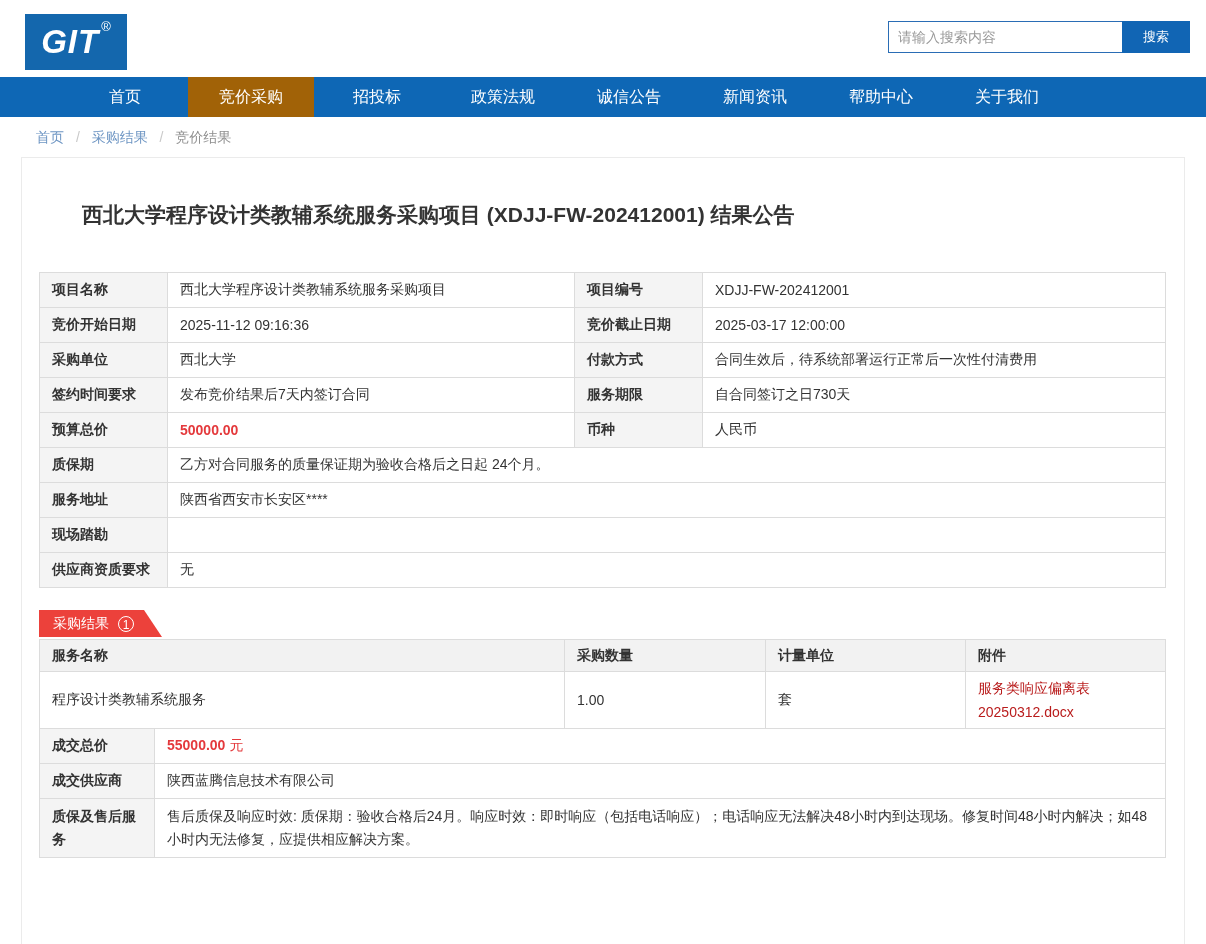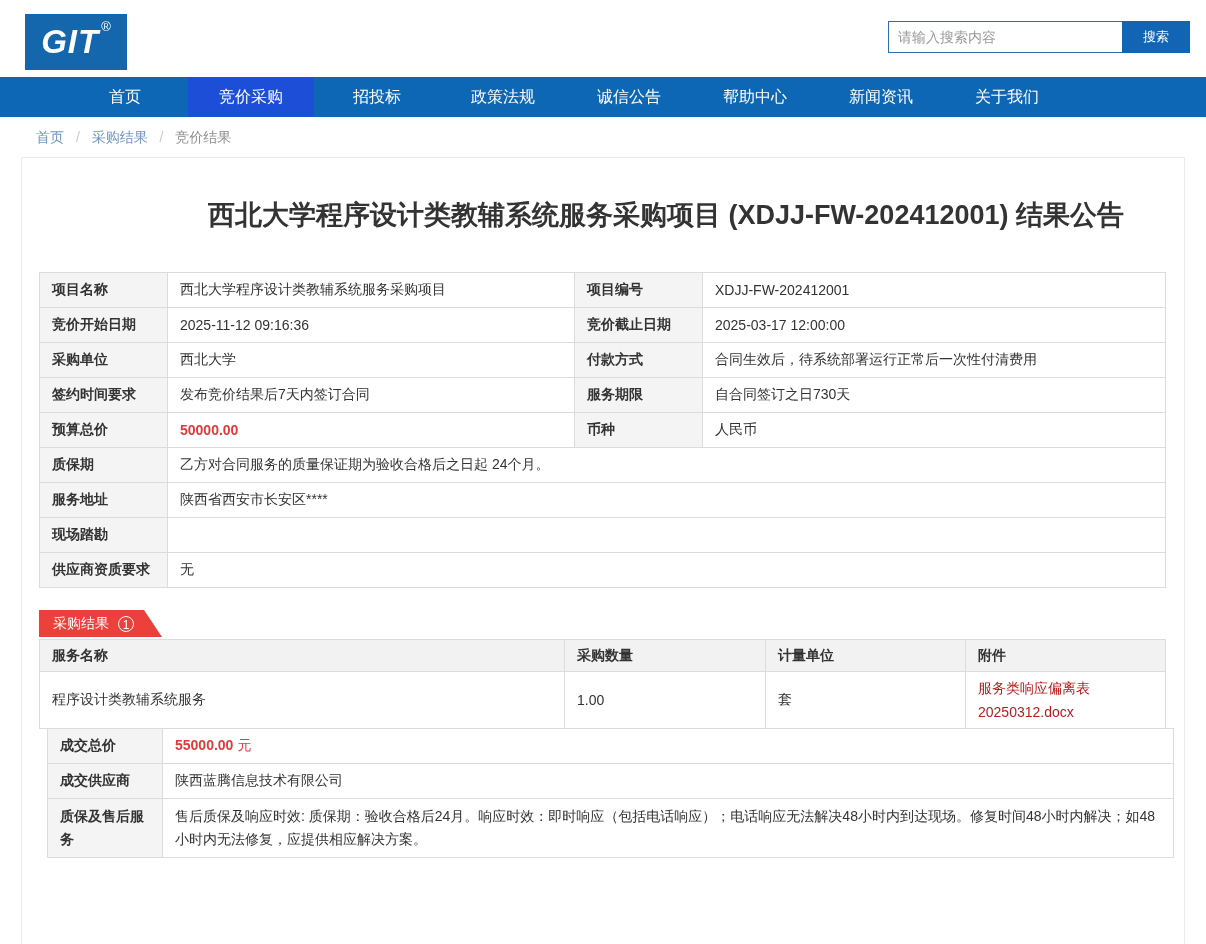--- a/index.html
+++ b/index.html
@@ -32,36 +32,36 @@
     width:68px; height:32px; background:#1165b4; color:#fff; border:none;
     font-size:13px; cursor:pointer; font-family:inherit;
   }
 
   
   .nav { height:40px; background:#0e67b5; display:flex; padding-left:62px; }
   .nav a {
     display:block; width:126px; line-height:40px; text-align:center;
     color:#fff; font-size:16px; text-decoration:none; cursor:pointer;
   }
-  .nav a.active { background:#1d4ed8;font-family:Liberation Serif, serif; }
+  .nav a.active { background:#a16207;font-family:Liberation Serif, serif; }
 
   
   .breadcrumb { padding:12px 0 8px 36px; font-size:14px; }
   .breadcrumb a { color:#6d95c3; text-decoration:none; cursor:pointer; }
   .breadcrumb .sep { margin:0 8px; color:#c9c9c9; }
   .breadcrumb .current { color:#8f8f8f; }
 
   
   .card {
     margin:2px 21px 0; border:1px solid #ebebeb; background:#fff;
     height:800px;
   }
   .article-title {
-    margin:44px 60px 0; text-align:right;
-    font-size:27px; font-weight:bold; color:#333; line-height:26px;
+    margin:44px 60px 0; text-align:left;
+    font-size:21px; font-weight:bold; color:#333; line-height:26px;
   }
   .meta {
     margin-top:26px; text-align:center; font-size:14px; color:#666;
     padding-bottom:30px; border-bottom:1px dashed #cccccc;
   }
   .meta .group { display:inline-block; }
   .meta .group + .group { margin-left:38px; }
   .meta .views-count { color:#e4393c; font-style:italic; margin:0 3px; }
 
   
@@ -87,21 +87,21 @@
     font-size:12px; line-height:16px; text-align:center; flex:0 0 auto;
   }
 
   .result-table { width:1126px; margin:2px 17px 0; }
   .result-table th {
     background:#f2f2f2; font-weight:bold; height:32px; text-align:left;
   }
   .result-table td.data-cell { height:57px; }
   .attachment a { color:#b91c1c; text-decoration:none; line-height:24px; cursor:pointer; }
 
-  .summary-table { width:1126px; margin:-1px 25px 0; }
+  .summary-table { width:1126px; margin:-1px 17px 0; }
   .summary-table td { height:35px; }
   .summary-table td.long {
     height:auto; padding:6px 12px; line-height:23px;
   }
   .price-unit { color:#e4393c; margin-left:4px; }
 </style>
 </head>
 <body>
 
 <header class="topbar">
@@ -114,22 +114,22 @@
     <button>搜索</button>
   </div>
 </header>
 
 <nav class="nav">
   <a>首页</a>
   <a class="active">竞价采购</a>
   <a>招投标</a>
   <a>政策法规</a>
   <a>诚信公告</a>
+  <a>新闻资讯</a>
   <a>帮助中心</a>
-  <a>新闻资讯</a>
   <a>关于我们</a>
 </nav>
 
 <div class="breadcrumb">
   <a>首页</a>
   <span class="sep">/</span>
   <a>采购结果</a>
   <span class="sep">/</span>
   <span class="current">竞价结果</span>
 </div>

